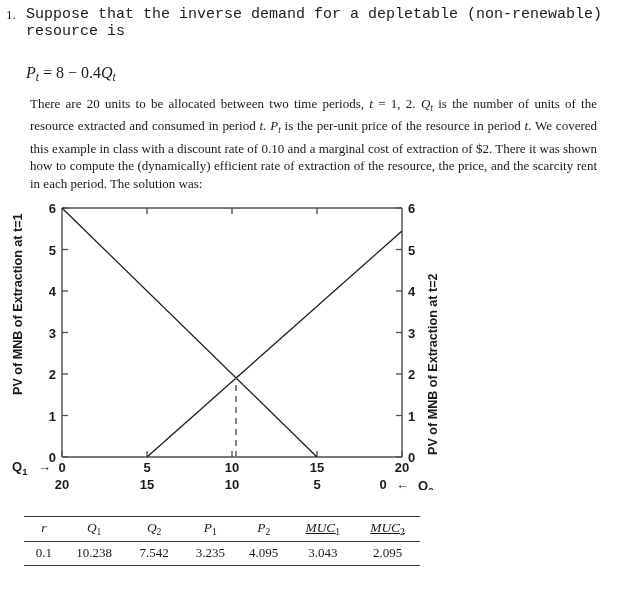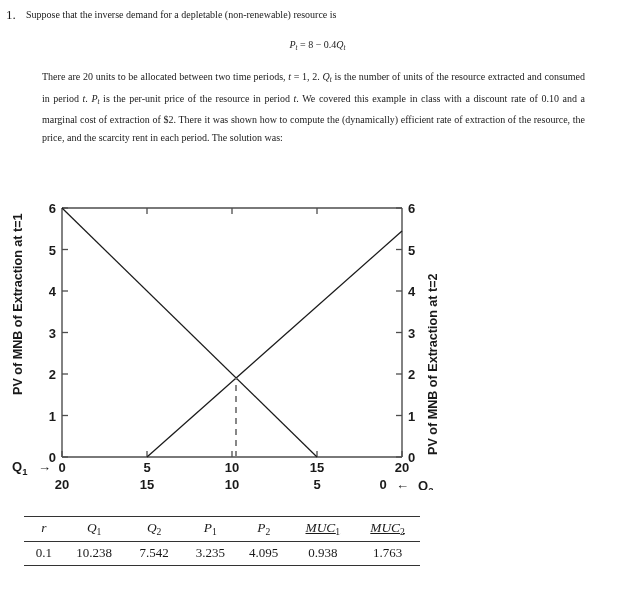--- a/index.html
+++ b/index.html
@@ -32,45 +32,46 @@
     width: 20px;
     flex: 0 0 20px;
     font-size: 13.2px;
     line-height: 17px;
     text-align: left;
   }
   .q-body {
     flex: 1 1 auto;
   }
   .stmt-line {
-    font-size: 10px;
+    font-size: 15px;
     line-height: 17px;
+    font-family: Liberation Mono, monospace;
   }
   .formula {
-    text-align: center;
-    font-size: 10px;
-    margin: 16px 0 12px 0;
+    text-align: left;
+    font-size: 16px;
+    margin: 24px 0 12px 0;
     font-family: "Liberation Serif", serif;
   }
   .mi { font-style: italic; }
   .sub {
     font-size: 0.72em;
     vertical-align: -0.28em;
     font-style: italic;
   }
   .subn {
     font-size: 0.72em;
     vertical-align: -0.28em;
     font-style: normal;
   }
   .para {
-    font-size: 10px;
+    font-size: 13px;
     line-height: 17.6px;
     text-align: justify;
-    margin: 16px;
+    margin: 4px;
     padding-right: 8px;
   }
 
   
   #chart-wrap {
     position: absolute;
     left: 0;
     top: 190px;
     width: 619px;
     height: 300px;
@@ -272,17 +273,17 @@
       <th class="col-m"><span>MUC</span><span class="subn">2</span></th>
     </tr>
   </thead>
   <tbody class="rule-bot">
     <tr class="rule-mid">
       <td>0.1</td>
       <td>10.238</td>
       <td>7.542</td>
       <td>3.235</td>
       <td>4.095</td>
-      <td>0.938</td>
-      <td>1.763</td>
+      <td>3.043</td>
+      <td>2.095</td>
     </tr>
   </tbody>
 </table>
 
 </body></html>

